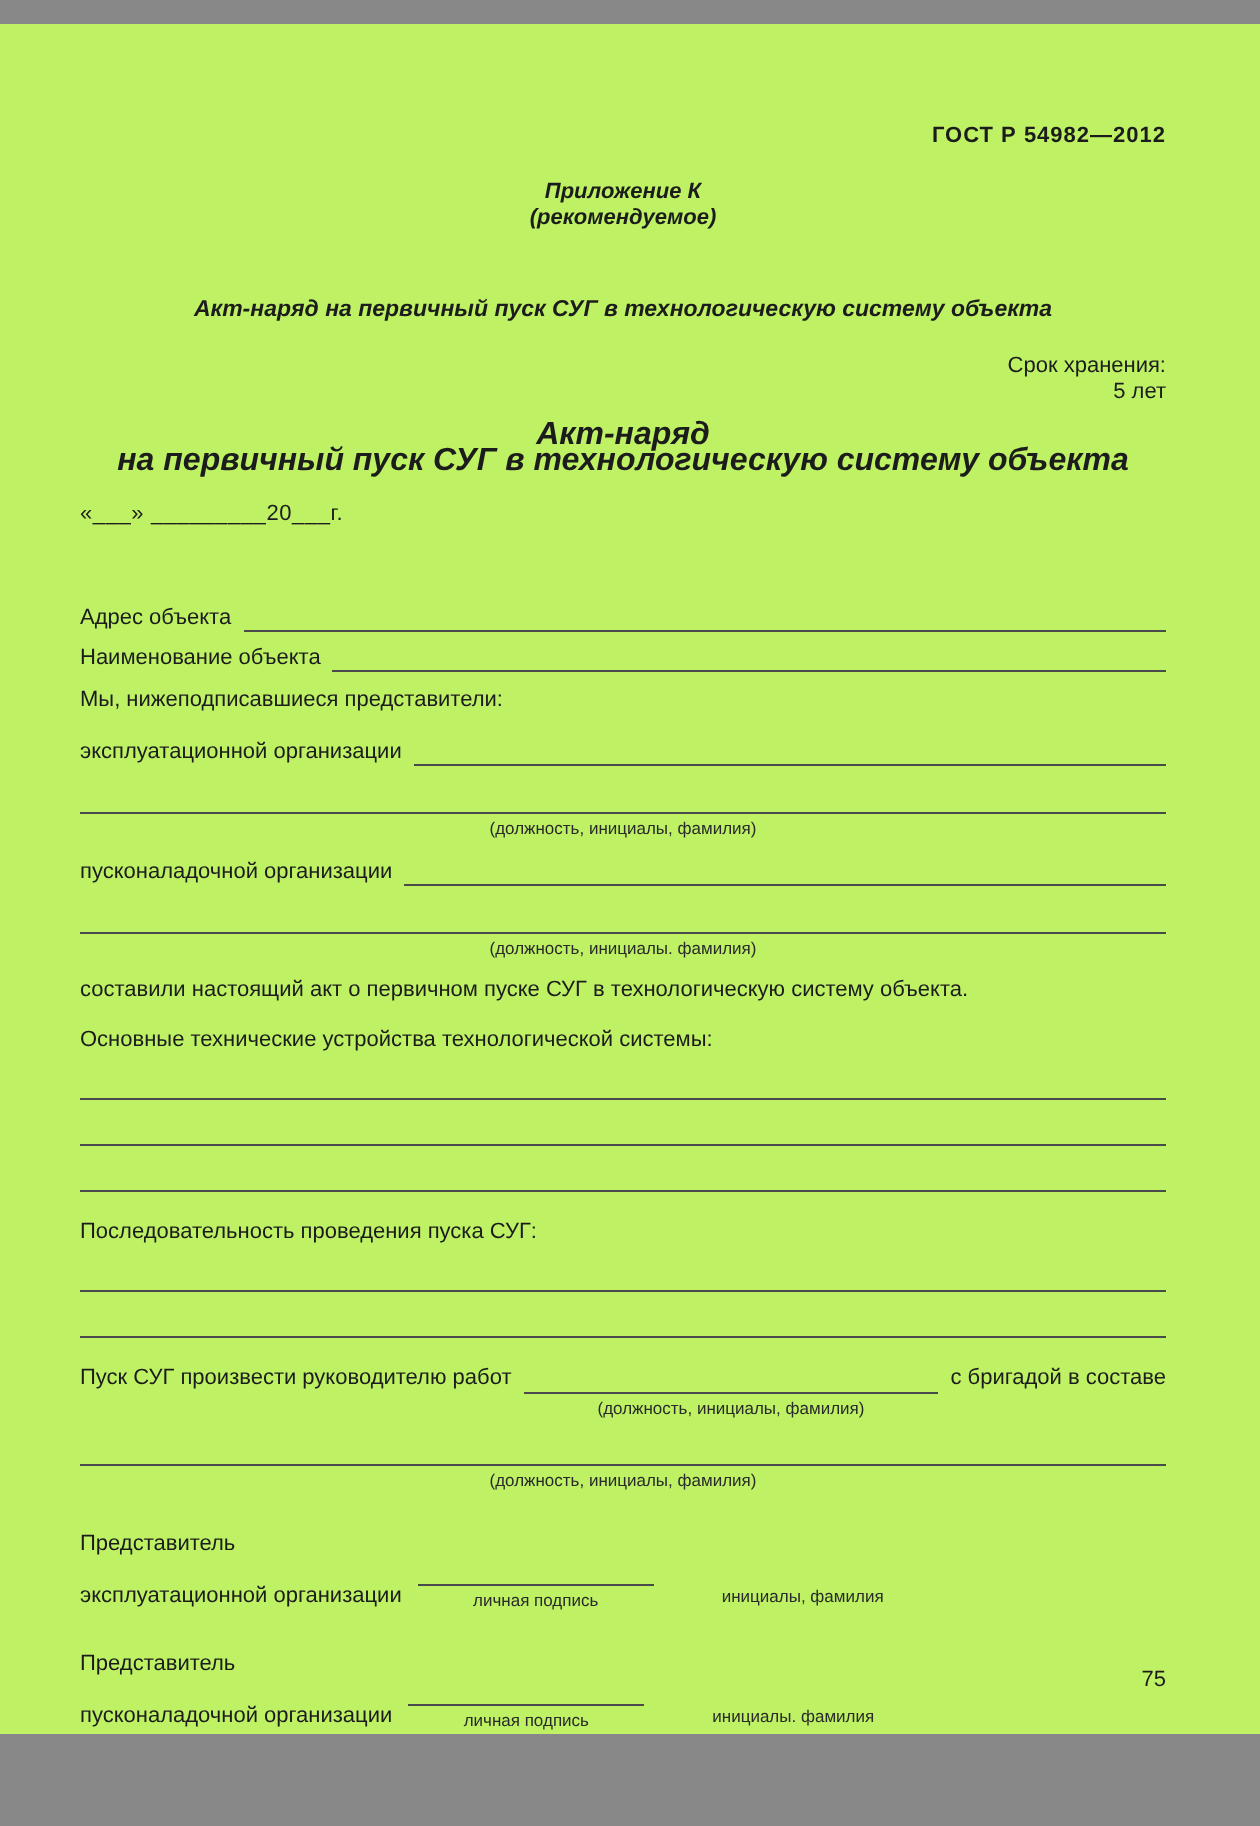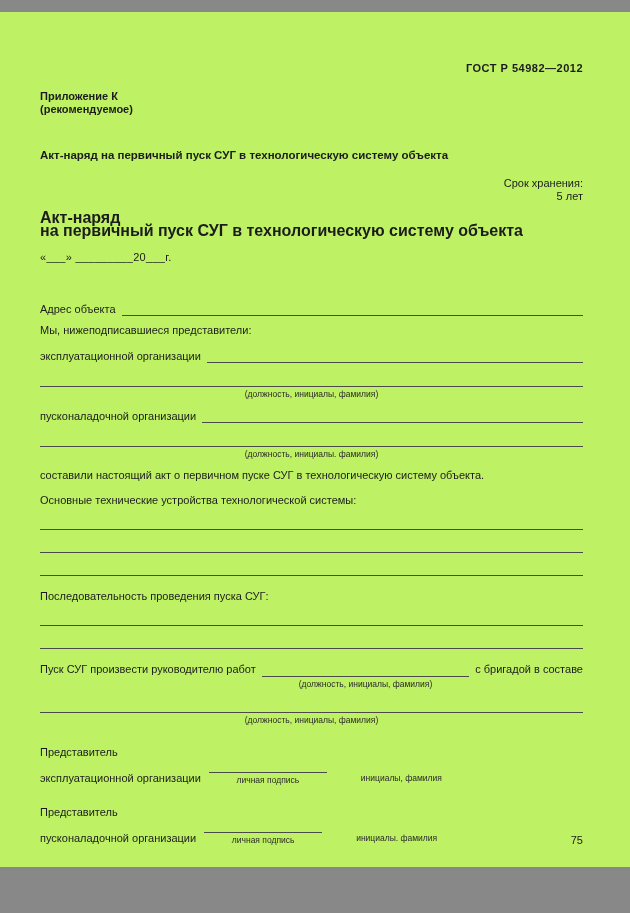--- a/index.html
+++ b/index.html
@@ -4,21 +4,21 @@
 <style>
   html,body{margin:0;padding:0;background:#888;}
   .page{
     width:630px;height:855px;background:#bef264;margin:12px auto;
     font-family:"Liberation Sans","DejaVu Sans",sans-serif;
     color:#1c1c1c;font-size:11px;line-height:13px;
     box-sizing:border-box;padding:50px 47px 0 40px;position:relative;
   }
   .bold{font-weight:bold;}
   .right{text-align:right;}
-  .center{text-align:left;}
+  .center{text-align:center;font-style:italic;}
   .gost-ref{letter-spacing:0.5px;}
   .appendix{margin-top:15px;}
   .doc-title{margin-top:33px;font-size:11.5px;}
   .retention{margin-top:15px;}
   .form-title{margin-top:8px;font-size:16px;}
   .date-line{margin-top:14px;letter-spacing:0.3px;}
   .row{display:flex;align-items:flex-end;}
   .row .lbl{white-space:nowrap;padding-right:6px;}
   .ul{border-bottom:1px solid #4a4a4a;height:13px;}
   .grow{flex:1 1 auto;}
@@ -61,20 +61,24 @@
     <div>на первичный пуск СУГ в технологическую систему объекта</div>
   </div>
 
   <div class="date-line">«___»  _________20___г.</div>
 
   <div class="row mt38">
     <span class="lbl">Адрес объекта</span>
     <span class="ul grow"></span>
   </div>
 
+  <div class="row mt6">
+    <span class="lbl">Наименование объекта</span>
+    <span class="ul grow"></span>
+  </div>
 
   <div class="mt8">Мы, нижеподписавшиеся представители:</div>
 
   <div class="row mt12">
     <span class="lbl">эксплуатационной организации</span>
     <span class="ul grow"></span>
   </div>
 
   <div class="blankcol mt10">
     <span class="ul"></span>

